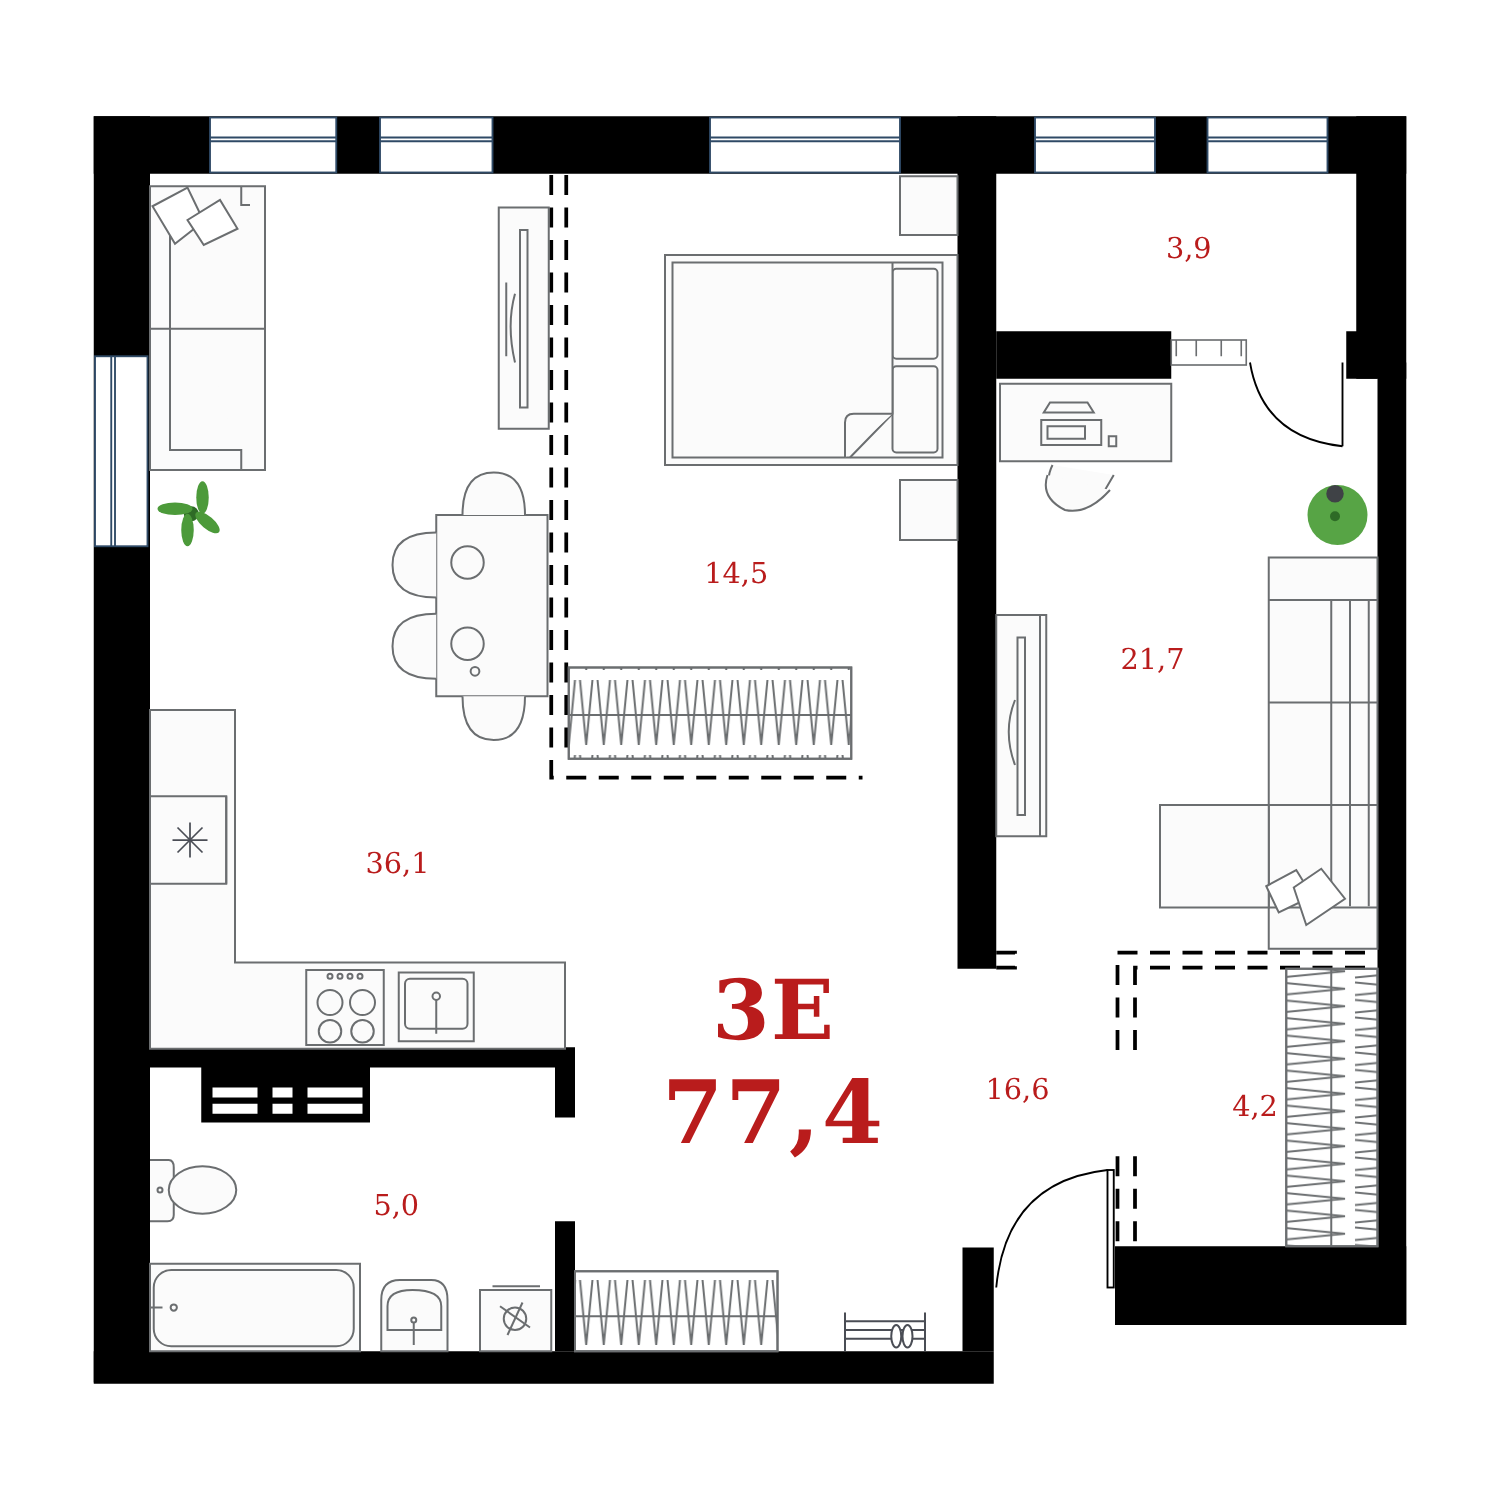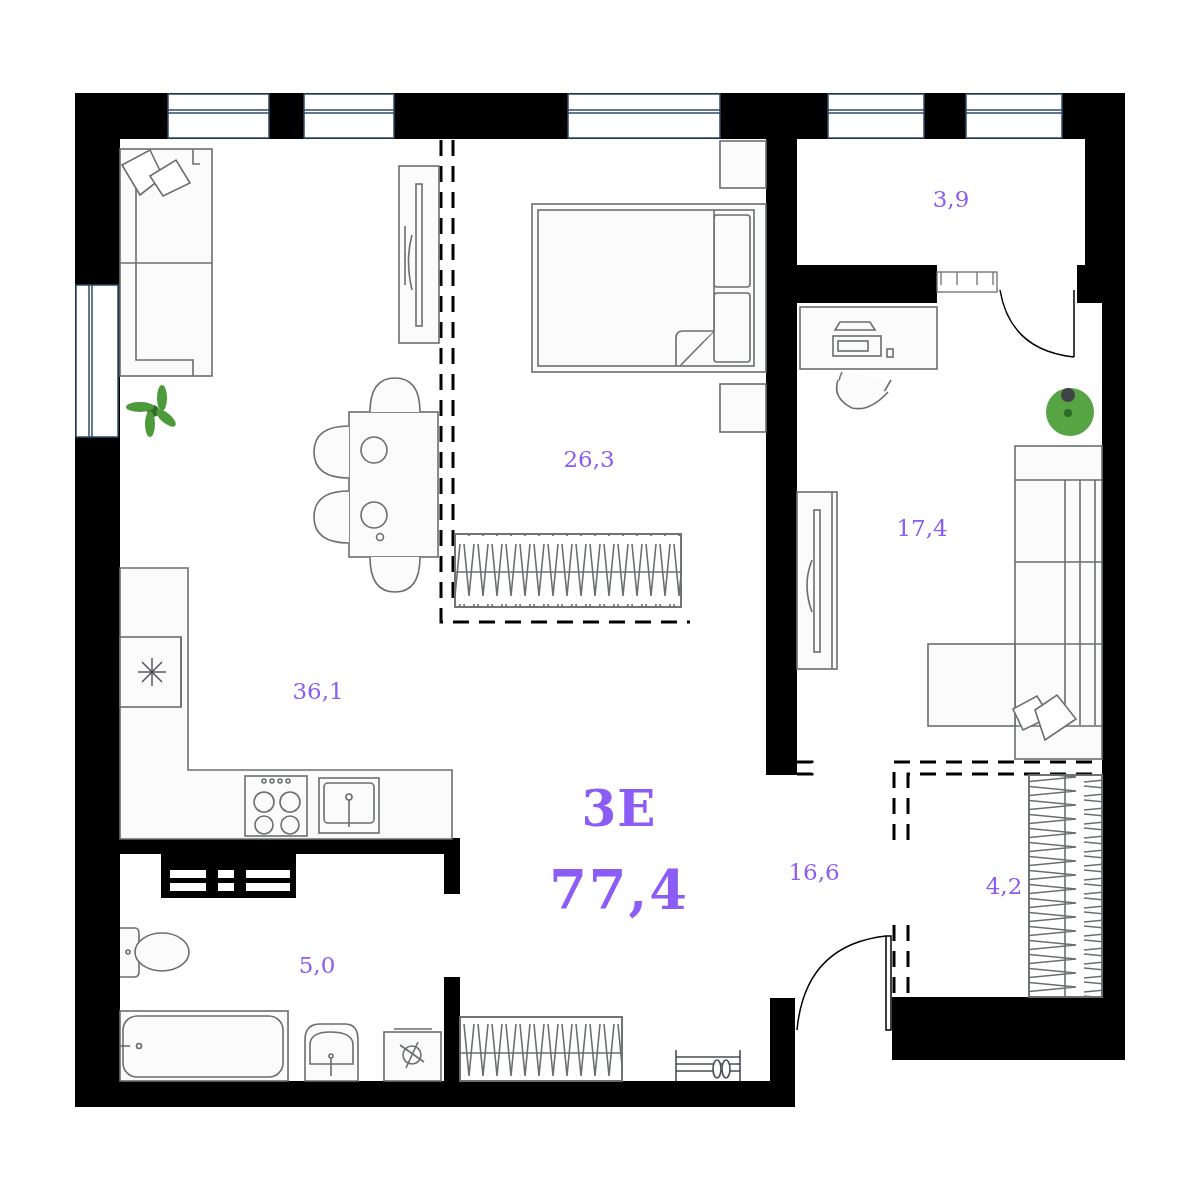--- a/index.html
+++ b/index.html
@@ -1,21 +1,21 @@
 <!DOCTYPE html>
 <html><head>
 <meta charset="utf-8">
 <style>
   html, body { margin: 0; padding: 0; background: #ffffff; }
   body { width: 1200px; height: 1200px; position: relative; overflow: hidden; font-family: "DejaVu Serif", "Liberation Serif", serif; }
   #plan { position: absolute; left: 0; top: 0; width: 1200px; height: 1200px; }
-  .label { position: absolute; color: #8b5cf6; font-family: "DejaVu Serif", "Liberation Serif", serif; transform: translate(-50%, -50%); white-space: nowrap; }
+  .label { position: absolute; color: #b91c1c; font-family: "DejaVu Serif", "Liberation Serif", serif; transform: translate(-50%, -50%); white-space: nowrap; }
   .room-area { font-size: 23px; }
-  .apt-code { font-size: 50px; font-weight: bold; letter-spacing: 1px; }
-  .apt-total { font-size: 54px; font-weight: bold; letter-spacing: 2px; }
+  .apt-code { font-size: 66px; font-weight: bold; letter-spacing: 1px; }
+  .apt-total { font-size: 70px; font-weight: bold; letter-spacing: 2px; }
 </style>
 </head>
 <body>
 
 <svg id="plan" viewBox="0 0 1200 1200" xmlns="http://www.w3.org/2000/svg">
   <defs>
     <pattern id="zigV" width="14" height="60" patternUnits="userSpaceOnUse">
       <path d="M2 4 L7 56 L12 4" fill="none" stroke="#6b6e70" stroke-width="1.6"></path>
     </pattern>
     <pattern id="zigH" width="60" height="14" patternUnits="userSpaceOnUse">
@@ -300,18 +300,18 @@
       <rect x="1029" y="775" width="73" height="222" fill="none"></rect>
       <line x1="1065" y1="775" x2="1065" y2="997"></line>
     </g>
   </g>
 </svg>
 
 <div class="label apt-code" style="left:619px; top:808px;">3E</div>
 <div class="label apt-total" style="left:619px; top:890px;">77,4</div>
 
 <div class="label room-area" style="left:318px; top:691px;">36,1</div>
-<div class="label room-area" style="left:589px; top:459px;">26,3</div>
-<div class="label room-area" style="left:922px; top:528px;">17,4</div>
+<div class="label room-area" style="left:589px; top:459px;">14,5</div>
+<div class="label room-area" style="left:922px; top:528px;">21,7</div>
 <div class="label room-area" style="left:951px; top:199px;">3,9</div>
 <div class="label room-area" style="left:317px; top:965px;">5,0</div>
 <div class="label room-area" style="left:797px; top:872px;margin-left:17px;">16,6</div>
 <div class="label room-area" style="left:1004px; top:886px;">4,2</div>
 
 </body></html>

